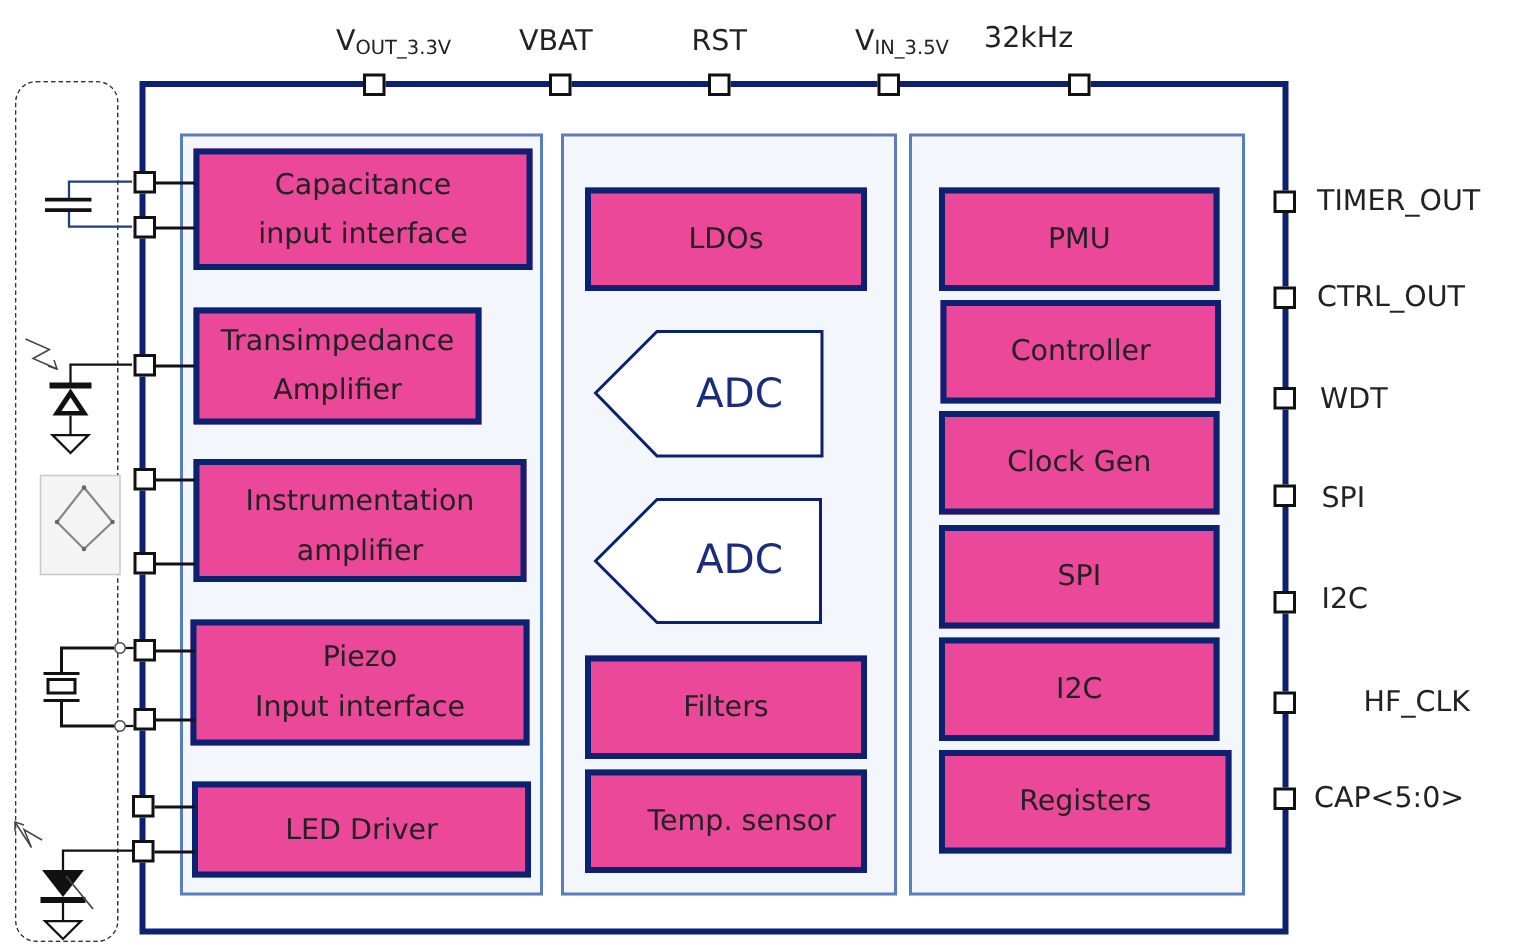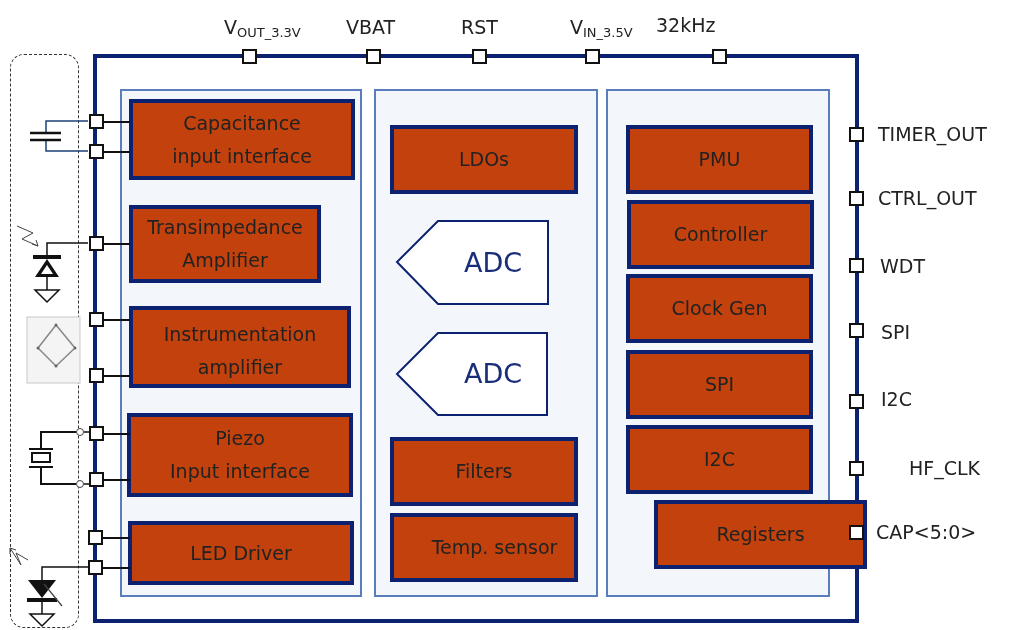--- a/index.html
+++ b/index.html
@@ -1,21 +1,21 @@
 <!DOCTYPE html>
 <html><head>
 <meta charset="utf-8">
 <style>
   html, body { margin: 0; padding: 0; background: #ffffff; }
   body { width: 1024px; height: 630px; position: relative; overflow: hidden;
          font-family: "DejaVu Sans", sans-serif; color: #222; }
   .abs { position: absolute; box-sizing: border-box; }
   .chip { left: 93px; top: 54px; width: 766px; height: 569px; border: 4px solid #0c2270; }
   .column { border: 2px solid #5a7dbe; background: #f3f7fc; }
-  .block { border: 4px solid #0c2270; background: #c2410c; display: flex; align-items: center; justify-content: center;
+  .block { border: 4px solid #0c2270; background: #ec4899; display: flex; align-items: center; justify-content: center;
            text-align: center; font-size: 19px; line-height: 33px; color: #222; }
   .pin { width: 15px; height: 15px; border: 2.5px solid #111; background: #fff; }
   .pin-label { font-size: 19px; color: #222; white-space: nowrap; }
   .wire { background: #111; height: 2px; }
   .dashed-box { left: 10px; top: 54px; width: 69px; height: 574px; border: 1.5px dashed #333; border-radius: 14px; }
   svg.overlay { position: absolute; left: 0; top: 0; }
   .adc-label { font-size: 27px; color: #1a2d7a; }
   sub { font-size: 13px; vertical-align: -3px; }
 </style>
 </head>
@@ -84,21 +84,21 @@
   </div>
 <div class="abs block" style="left:626px;top:274px;width:187px;height:69px;">
     <span>Clock Gen</span>
   </div>
 <div class="abs block" style="left:626px;top:350px;width:187px;height:69px;">
     <span>SPI</span>
   </div>
 <div class="abs block" style="left:626px;top:425px;width:187px;height:69px;">
     <span>I2C</span>
   </div>
-<div class="abs block" style="left:626px;top:500px;width:213px;height:69px;margin-left:28px;">
+<div class="abs block" style="left:626px;top:500px;width:195px;height:69px;">
     <span>Registers</span>
   </div>
 
 <div class="abs wire" style="left:100px;top:121px;width:30px;"></div>
 <div class="abs wire" style="left:100px;top:151px;width:30px;"></div>
 <div class="abs wire" style="left:100px;top:243px;width:30px;"></div>
 <div class="abs wire" style="left:100px;top:319px;width:30px;"></div>
 <div class="abs wire" style="left:100px;top:375px;width:30px;"></div>
 <div class="abs wire" style="left:100px;top:433px;width:30px;"></div>
 <div class="abs wire" style="left:100px;top:479px;width:30px;"></div>

